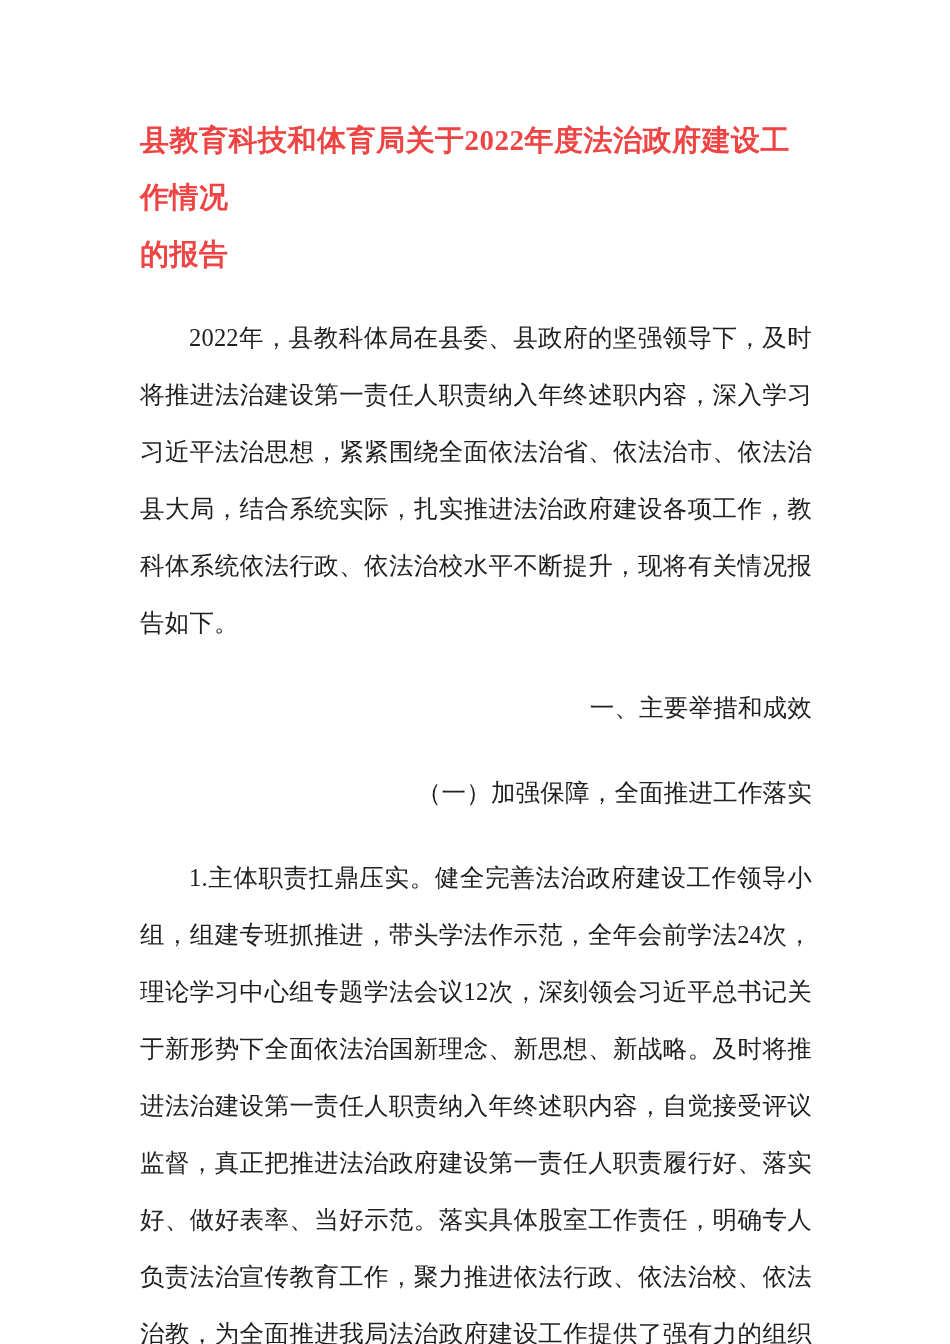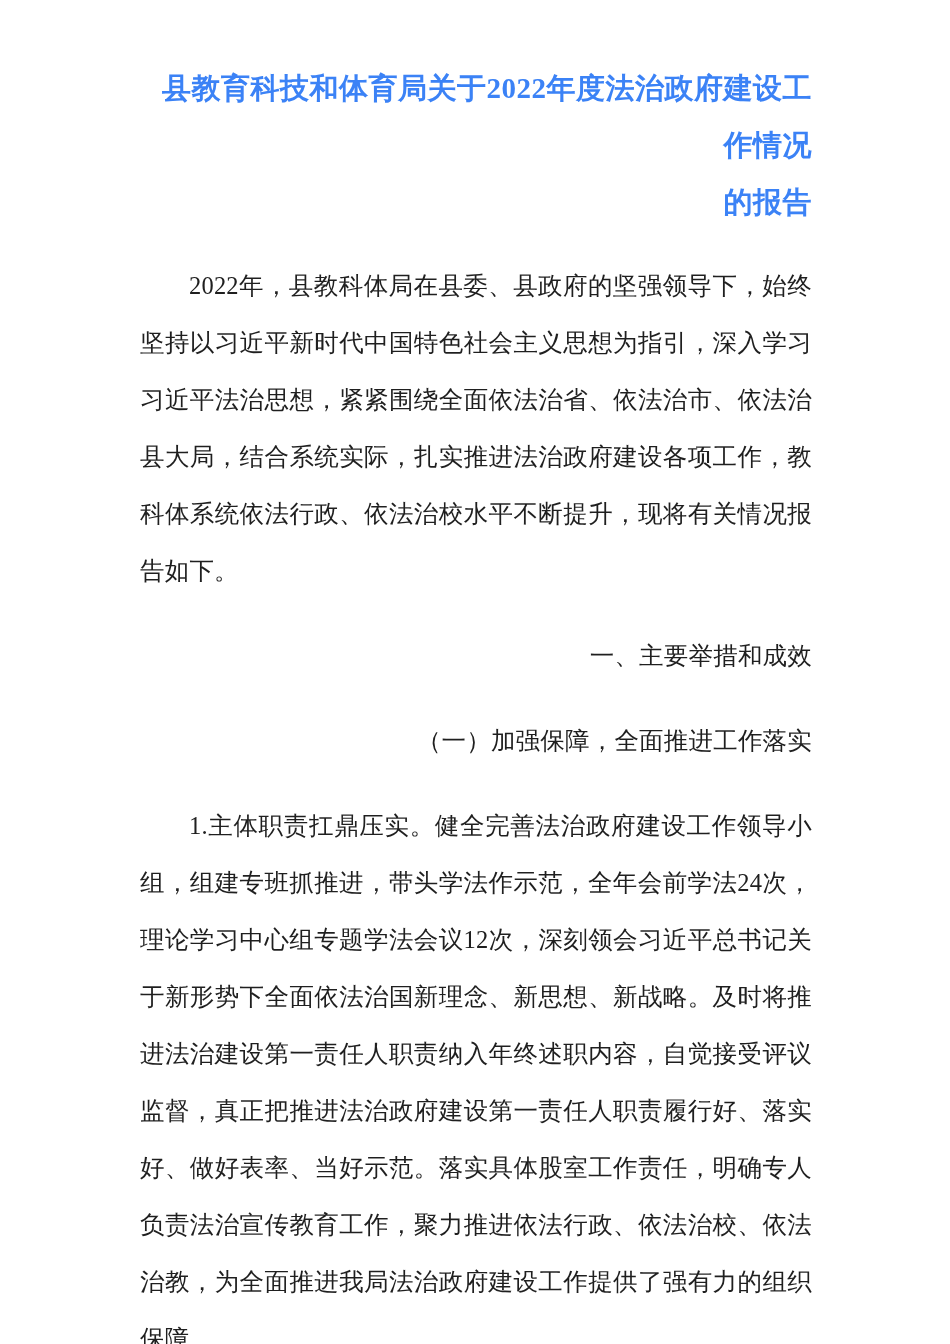--- a/index.html
+++ b/index.html
@@ -23,26 +23,26 @@
   }
   #doc {
     position: absolute;
     left: 140px;
     top: 0;
     width: 672px;
   }
   .doc-title {
     font-size: 29px;
     font-weight: bold;
-    text-align: right;
+    text-align: left;
     line-height: 57px;
     letter-spacing: 0.5px;
     margin: 0;
-    padding-top: 60px;
-    color: #3b82f6;
+    padding-top: 112px;
+    color: #ef4444;
     font-family: "Liberation Serif", "DejaVu Serif", serif;
   }
   .body-block {
     margin-top: 26px;
   }
   p.para {
     margin: 0 0 0 0;
     padding: 0;
     font-size: 24.5px;
     line-height: 57px;
@@ -73,20 +73,20 @@
 
 <div id="page">
   <div id="doc">
 
     <h1 class="doc-title">
       <span>县教育科技和体育局关于2022年度法治政府建设工作情况</span><br>
       <span>的报告</span>
     </h1>
 
     <div class="body-block">
-      <p class="para">2022年，县教科体局在县委、县政府的坚强领导下，始终坚持以习近平新时代中国特色社会主义思想为指引，深入学习习近平法治思想，紧紧围绕全面依法治省、依法治市、依法治县大局，结合系统实际，扎实推进法治政府建设各项工作，教科体系统依法行政、依法治校水平不断提升，现将有关情况报告如下。</p>
+      <p class="para">2022年，县教科体局在县委、县政府的坚强领导下，及时将推进法治建设第一责任人职责纳入年终述职内容，深入学习习近平法治思想，紧紧围绕全面依法治省、依法治市、依法治县大局，结合系统实际，扎实推进法治政府建设各项工作，教科体系统依法行政、依法治校水平不断提升，现将有关情况报告如下。</p>
       <p class="para heading-1 no-just">一、主要举措和成效</p>
       <p class="para heading-2 no-just">（一）加强保障，全面推进工作落实</p>
       <p class="para">1.主体职责扛鼎压实。健全完善法治政府建设工作领导小组，组建专班抓推进，带头学法作示范，全年会前学法24次，理论学习中心组专题学法会议12次，深刻领会习近平总书记关于新形势下全面依法治国新理念、新思想、新战略。及时将推进法治建设第一责任人职责纳入年终述职内容，自觉接受评议监督，真正把推进法治政府建设第一责任人职责履行好、落实好、做好表率、当好示范。落实具体股室工作责任，明确专人负责法治宣传教育工作，聚力推进依法行政、依法治校、依法治教，为全面推进我局法治政府建设工作提供了强有力的组织保障。</p>
     </div>
 
   </div>
 </div>
 
 </body></html>

